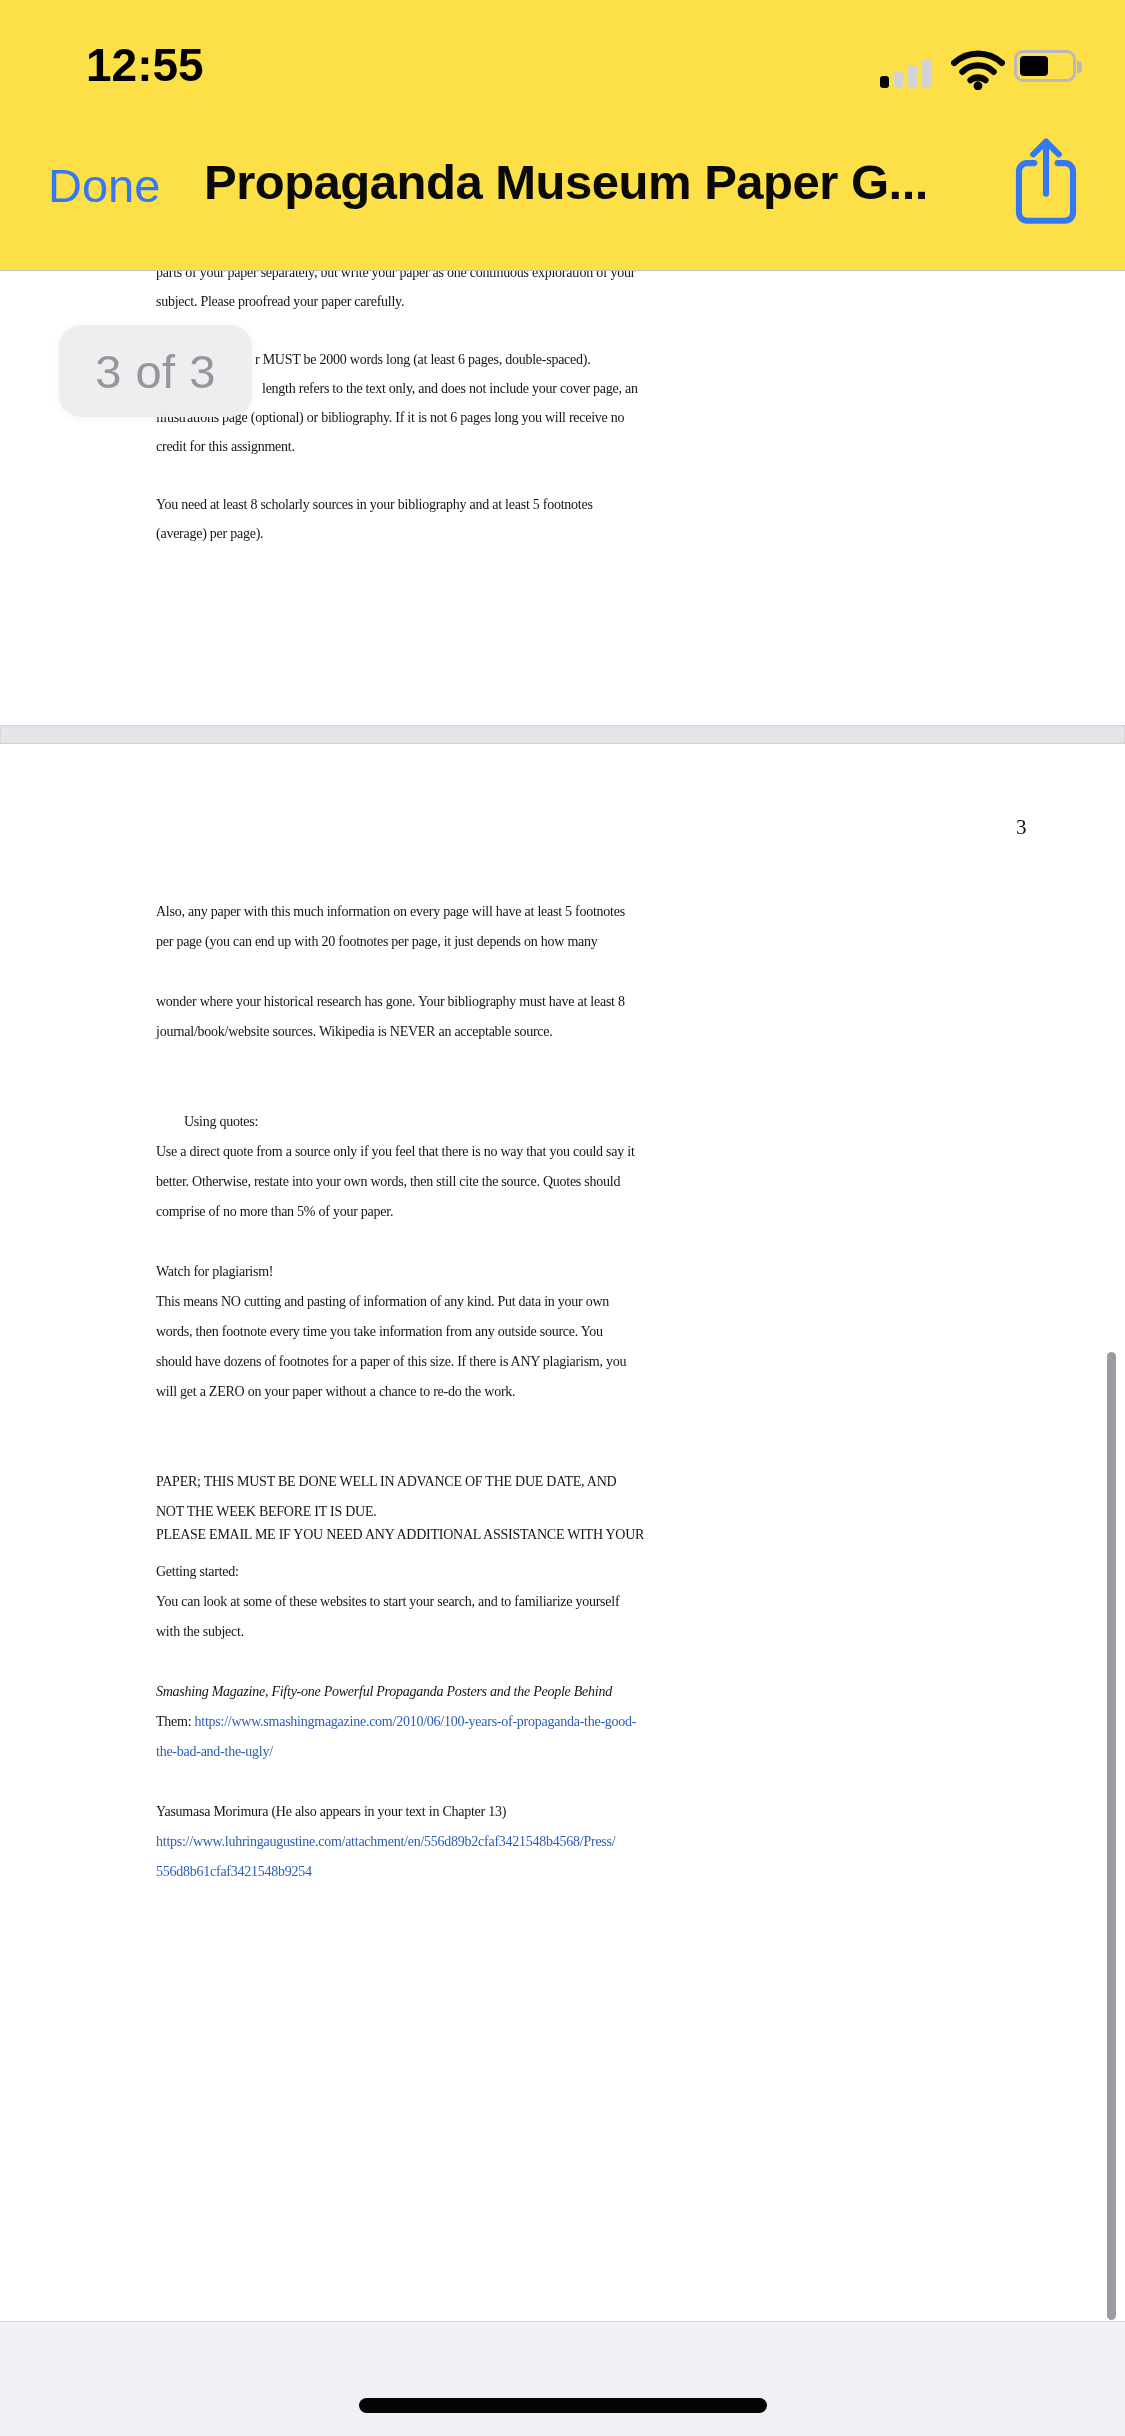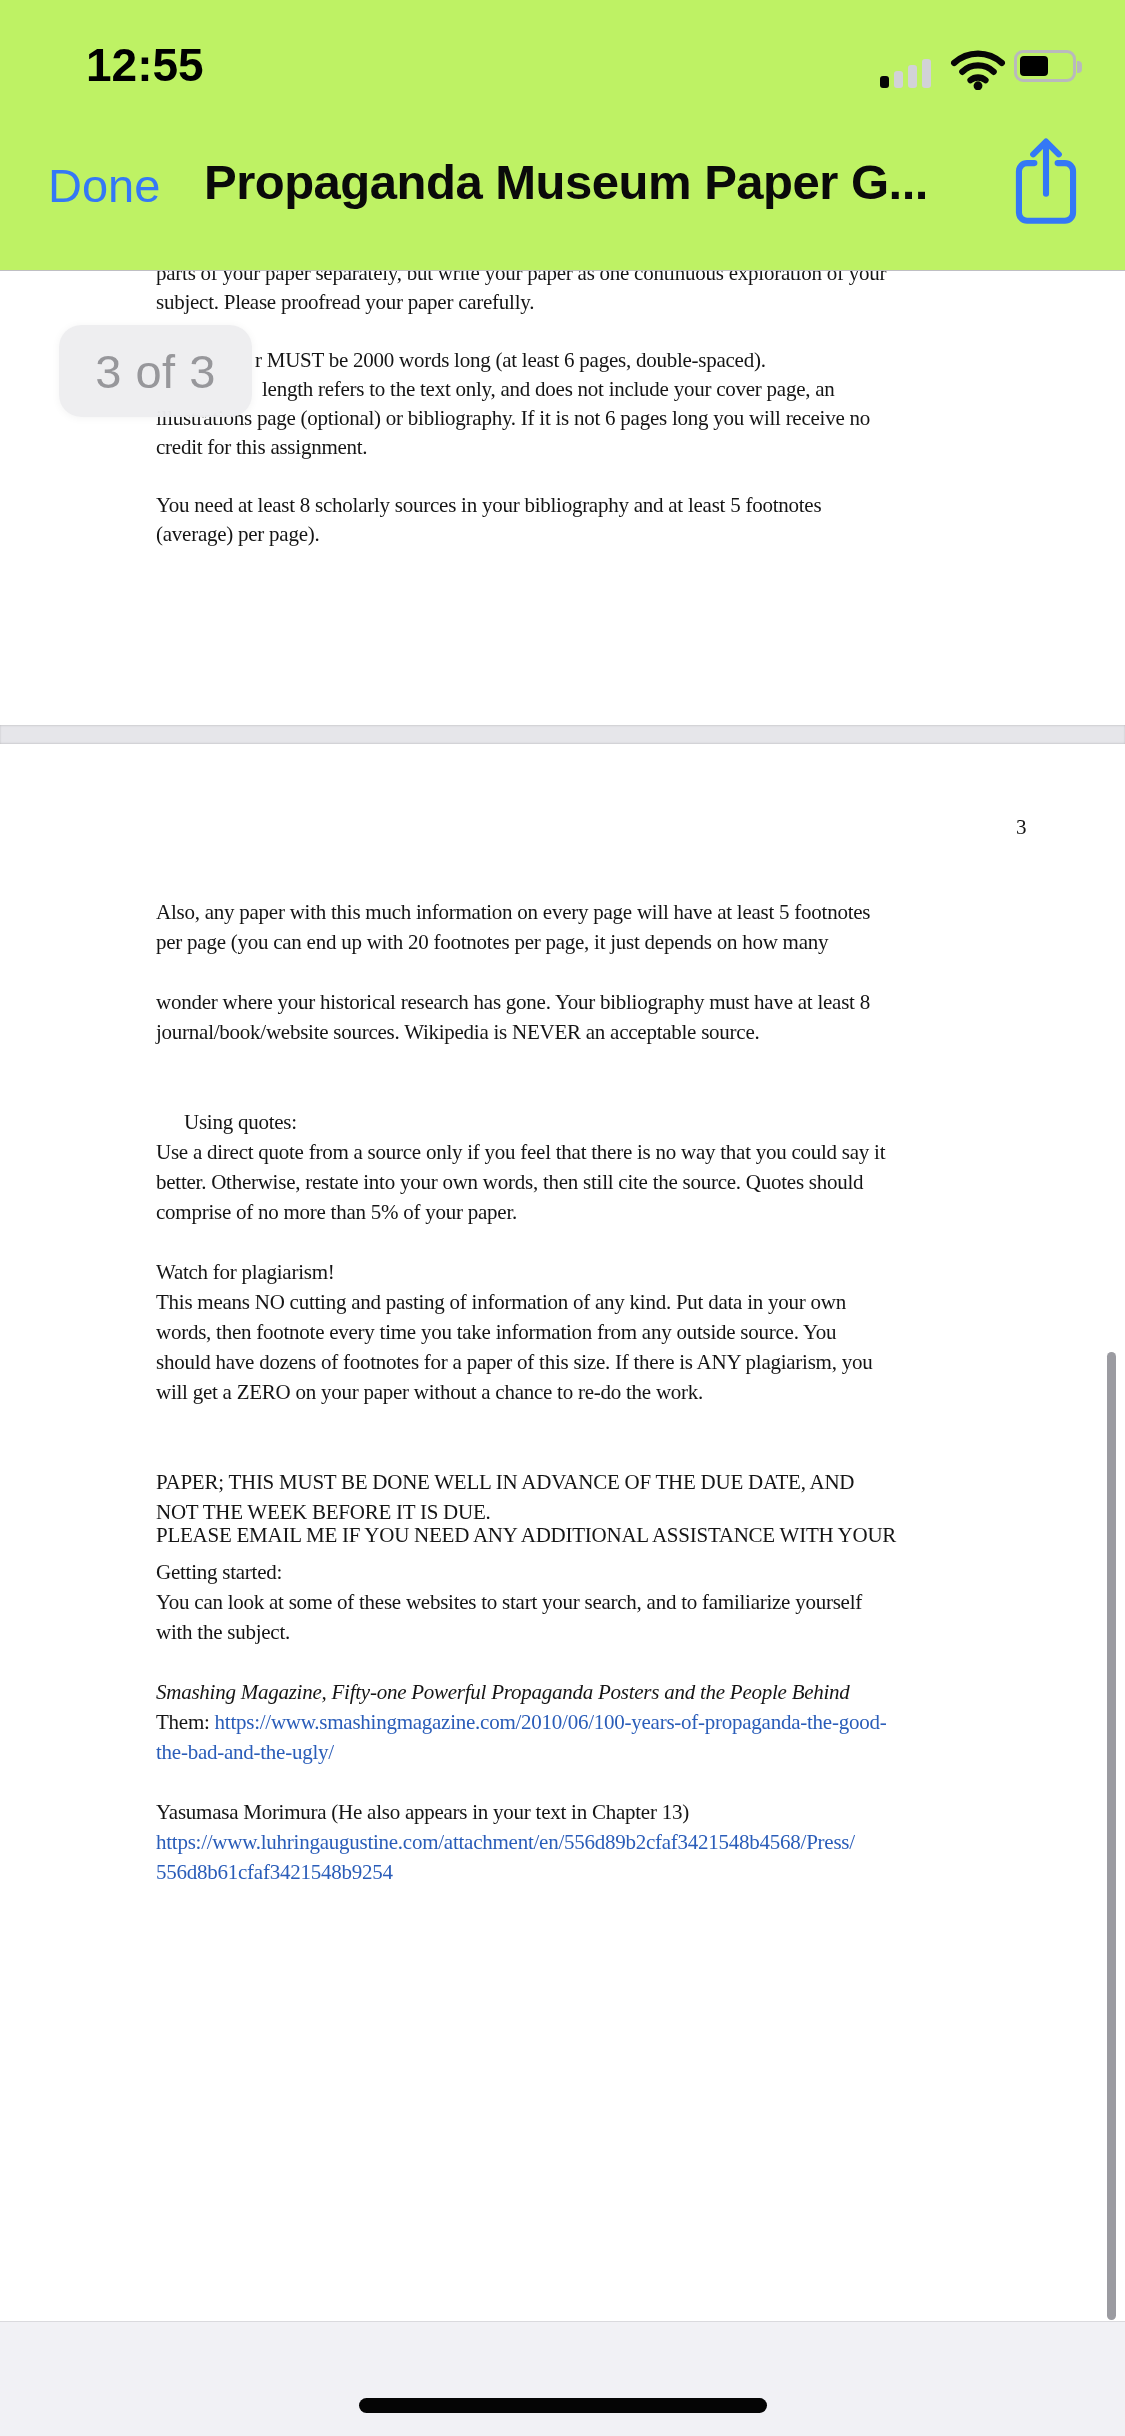--- a/index.html
+++ b/index.html
@@ -12,41 +12,41 @@
   .page{position:absolute;left:0;width:1125px;background:#ffffff;}
   .page-gap{
     position:absolute;left:0;width:1125px;top:725px;height:19px;
     background:#e6e6ea;
     box-shadow:inset 0 1px 2px rgba(0,0,0,0.10), inset 0 -1px 2px rgba(0,0,0,0.10);
   }
   .doc-layer{position:absolute;left:0;top:0;width:1125px;height:2436px;}
   .doc-line{
     position:absolute;white-space:nowrap;
     font-family:"Liberation Serif","DejaVu Serif",serif;
-    font-size:21px;line-height:30px;height:30px;
+    font-size:14px;line-height:30px;height:30px;
     letter-spacing:-0.25px;color:#151515;
   }
   .doc-link{color:#2a5db9;cursor:pointer;}
   .page-number{
     position:absolute;font-family:"Liberation Serif","DejaVu Serif",serif;
     font-size:21px;line-height:30px;color:#151515;
   }
   
   .page-indicator{
     position:absolute;left:59px;top:325px;width:193px;height:92px;
     background:rgba(237,237,239,0.97);border-radius:22px;
     display:flex;align-items:center;justify-content:center;
     font-size:47px;font-weight:500;color:#97979b;letter-spacing:0.5px;
     box-shadow:0 1px 8px rgba(0,0,0,0.05);
     z-index:5;
   }
   
   .chrome{
     position:absolute;left:0;top:0;width:1125px;height:271px;
-    background:#bef264;border-bottom:1px solid #bfbfc3;z-index:10;
+    background:#fde047;border-bottom:1px solid #bfbfc3;z-index:10;
     box-sizing:border-box;
   }
   .time{
     position:absolute;left:86px;top:38px;
     font-size:46px;font-weight:600;color:#000;letter-spacing:0;
   }
   .signal{position:absolute;left:880px;top:52px;width:60px;height:36px;}
   .signal .bar{position:absolute;bottom:0;width:9px;border-radius:3px;background:#d2d2d7;}
   .signal .bar.on{background:#060606;}
   .wifi{position:absolute;left:950px;top:48px;}

